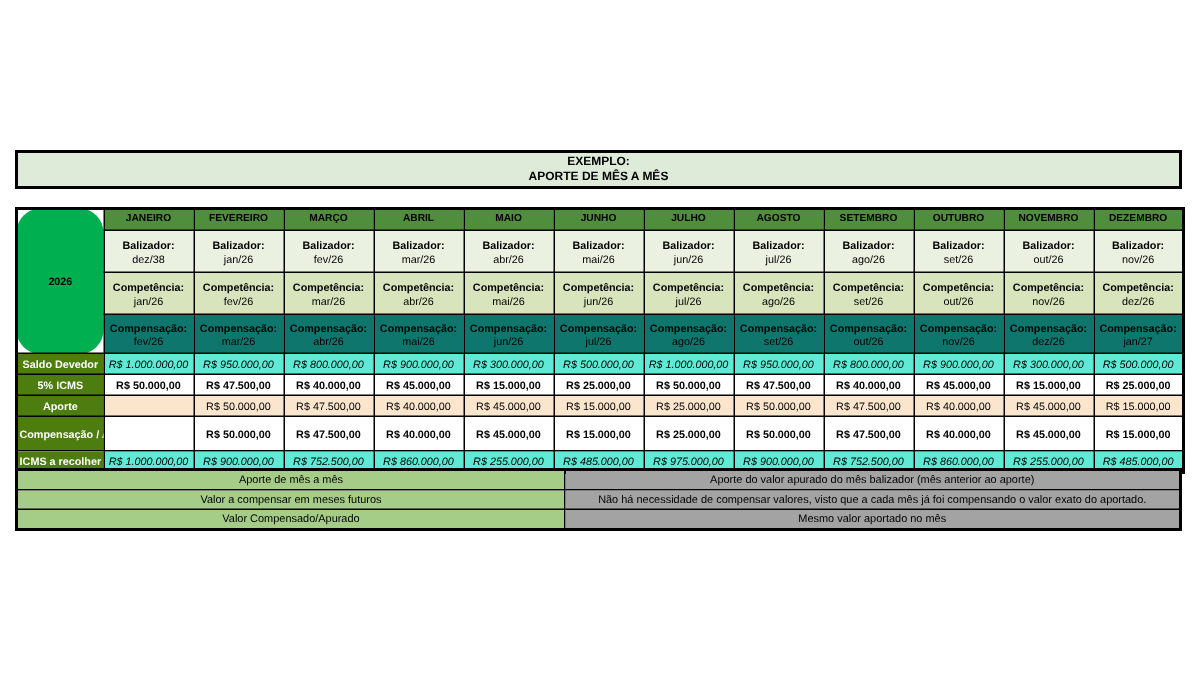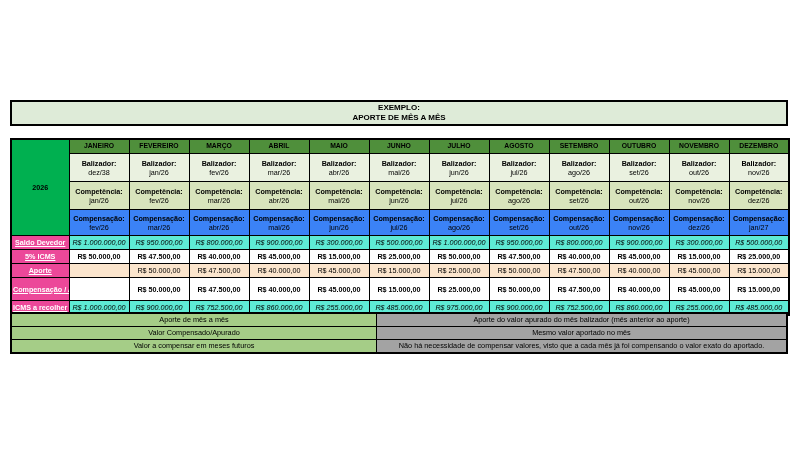--- a/index.html
+++ b/index.html
@@ -20,34 +20,34 @@
 
   
   table.main {
     position:absolute; left:10px; top:138px; width:778px;
     border-collapse:collapse; table-layout:fixed; border:2px solid #000;
   }
   table.main td {
     border:1px solid #000; padding:0 1px; text-align:center; vertical-align:middle;
     font-size:7.2px; line-height:1.25; overflow:hidden; white-space:nowrap;
   }
-  td.year { background:#00B050; font-weight:bold; font-size:8px; color:#000; }
+  td.year { background:#00B050; font-weight:bold; font-size:8px; color:#000;border-radius:16px; }
   tr.r-months td.month { background:#4F8F3B; color:#000; font-weight:bold; font-size:6.8px; }
   tr.r-months td { height:13px; }
   tr.r-balizador td, tr.r-competencia td { height:27px; }
   tr.r-compensacao td { height:25px; }
   tr.r-balizador td { background:#EAF1E0; }
   tr.r-competencia td { background:#D8E4BC;margin-top:27px; }
-  tr.r-compensacao td { background:#3b82f6; }
+  tr.r-compensacao td { background:#0f766e; }
   .hlabel { font-weight:bold; }
   tr.r-data td { height:13px; }
   tr.r-tall td { height:22px; }
   td.rowlabel {
-    background:#ec4899; color:#ffffff; font-weight:bold;
-    white-space:normal; line-height:1.1; font-size:7.2px;text-decoration:underline;
+    background:#4d7c0f; color:#ffffff; font-weight:bold;
+    white-space:normal; line-height:1.1; font-size:7.2px;
   }
   td.v-green { background:#5eead4;font-style:italic; }
   td.v-white { background:#ffffff; font-weight:bold; }
   td.v-tan   { background:#FBE5CD; }
 
   
   table.legend {
     position:absolute; left:10px; top:312px; width:778px;
     border-collapse:collapse; table-layout:fixed; border:2px solid #000;
   }
@@ -328,23 +328,23 @@
       </tbody>
   </table>
 
   <table class="legend">
     <tbody id="legend-tbody">
         <tr class="legend-row">
           <td class="lg-left">Aporte de mês a mês</td>
           <td class="lg-right">Aporte do valor apurado do mês balizador (mês anterior ao aporte)</td>
         </tr>
         <tr class="legend-row">
+          <td class="lg-left">Valor a compensar em meses futuros</td>
+          <td class="lg-right">Não há necessidade de compensar valores, visto que a cada mês já foi compensando o valor exato do aportado.</td>
+        </tr>
+        <tr class="legend-row">
           <td class="lg-left">Valor Compensado/Apurado</td>
           <td class="lg-right">Mesmo valor aportado no mês</td>
         </tr>
-        <tr class="legend-row">
-          <td class="lg-left">Valor a compensar em meses futuros</td>
-          <td class="lg-right">Não há necessidade de compensar valores, visto que a cada mês já foi compensando o valor exato do aportado.</td>
-        </tr>
       </tbody>
   </table>
 
 </div>
 
 </body></html>

